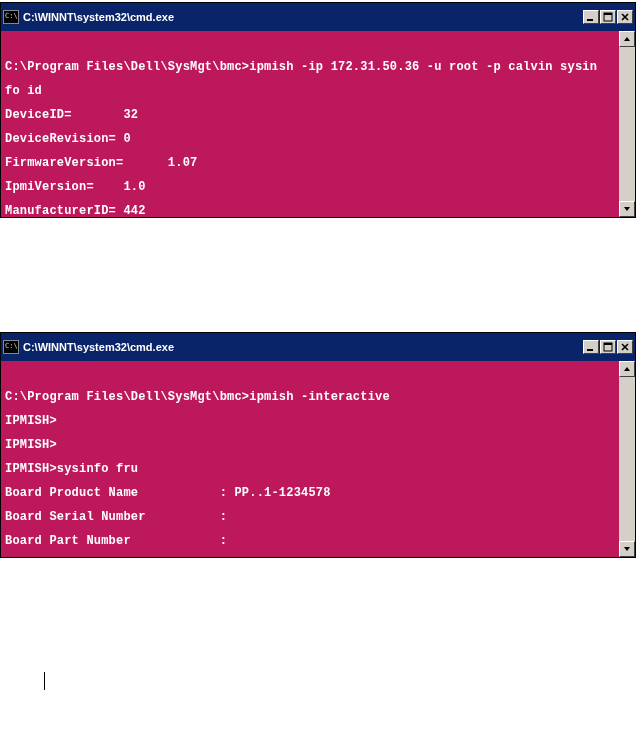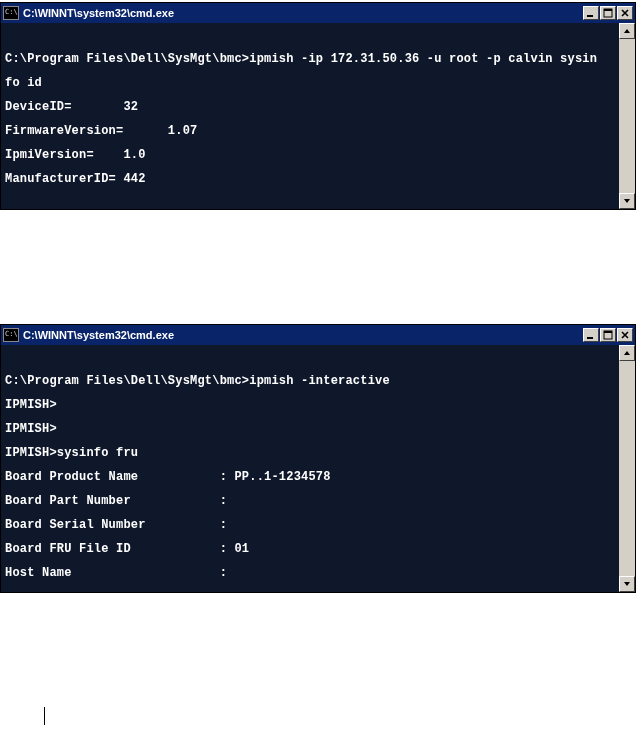--- a/index.html
+++ b/index.html
@@ -13,21 +13,21 @@
     border: 1px solid #000;
     background: #ece9d8;
     margin-bottom: 114px;
     width: 636px;
   }
   .cmd-window:last-of-type { margin-bottom: 92px; }
   .titlebar {
     background: linear-gradient(to right, #0a246a, #3a6ea5, #0a246a);
     background: #0a246a;
     color: #fff;
-    height: 20px;
+    height: 28px;
     display: flex;
     align-items: center;
     padding-left: 2px;
     padding-right: 2px;
     font-size: 11px;
   }
   .title-icon {
     display: inline-block;
     width: 16px;
     height: 14px;
@@ -64,21 +64,21 @@
     align-items: center;
     justify-content: center;
     cursor: pointer;
   }
   .title-btn svg { width: 10px; height: 10px; }
   .client-area {
     display: flex;
     position: relative;
   }
   .terminal {
-    background: #0f172a;
+    background: #be185d;
     color: #fff;
     font-family: "Lucida Console", "Courier New", monospace;
     font-size: 12px;
     font-weight: bold;
     line-height: 1.0;
     padding: 6px 0 6px 4px;
     white-space: pre;
     flex: 1;
     overflow: hidden;
     letter-spacing: 0.2px;
@@ -91,21 +91,21 @@
     border-left: 1px solid #fff;
     border-right: 1px solid #404040;
     border-bottom: 1px solid #404040;
     display:flex;align-items:center;justify-content:center;
     cursor: pointer;
   }
   .sb-track { flex:1; background:#d4d0c8; }
   .sb-btn svg { width:8px; height:8px; }
   .terminal-line { white-space: pre; }
   .term1 { height: 186px; }
-  .term2 { height: 247px; }
+  .term2 { height: 196px; }
   .page-cursor {
     margin-left: 44px;
     width: 1px;
     height: 18px;
     background: #000;
   }
 </style>
 </head>
 <body>
 
@@ -131,20 +131,21 @@
           </svg>
       </div>
     </div>
   </div>
   <div class="client-area">
     <div class="terminal term1">
 <div class="terminal-line"></div>
 <div class="terminal-line">C:\Program Files\Dell\SysMgt\bmc&gt;ipmish -ip 172.31.50.36 -u root -p calvin sysin</div>
 <div class="terminal-line">fo id</div>
 <div class="terminal-line">DeviceID=       32</div>
+<div class="terminal-line">DeviceRevision= 0</div>
 <div class="terminal-line">FirmwareVersion=      1.07</div>
 <div class="terminal-line">IpmiVersion=    1.0</div>
 <div class="terminal-line">ManufacturerID= 442</div>
 
 
 
 
 <div class="terminal-line"></div>
 
     </div>
@@ -188,22 +189,22 @@
     </div>
   </div>
   <div class="client-area">
     <div class="terminal term2">
 <div class="terminal-line"></div>
 <div class="terminal-line">C:\Program Files\Dell\SysMgt\bmc&gt;ipmish -interactive</div>
 <div class="terminal-line">IPMISH&gt;</div>
 <div class="terminal-line">IPMISH&gt;</div>
 <div class="terminal-line">IPMISH&gt;sysinfo fru</div>
 <div class="terminal-line">Board Product Name           : PP..1-1234578</div>
+<div class="terminal-line">Board Serial Number          :</div>
 <div class="terminal-line">Board Part Number            :</div>
-<div class="terminal-line">Board Serial Number          :</div>
 <div class="terminal-line">Board FRU File ID            : 01</div>
 <div class="terminal-line">Host Name                    :</div>
 
 
 
 
 
 <div class="terminal-line"></div>
 
 

